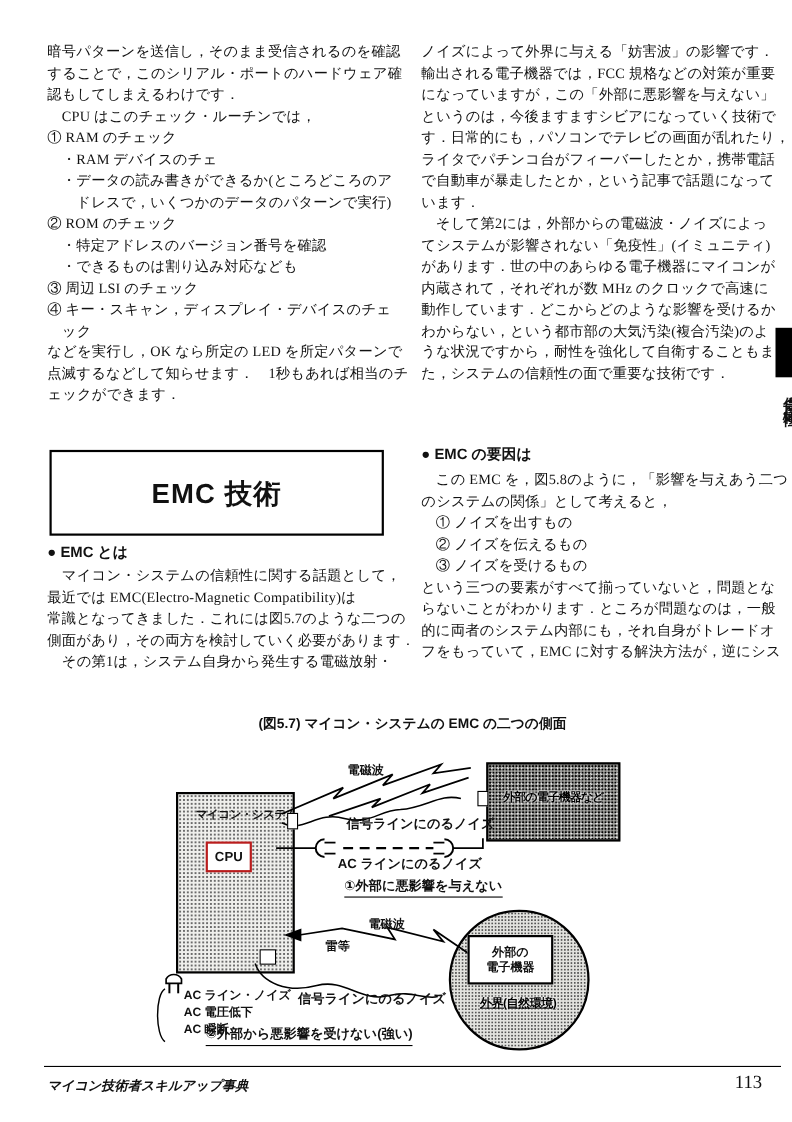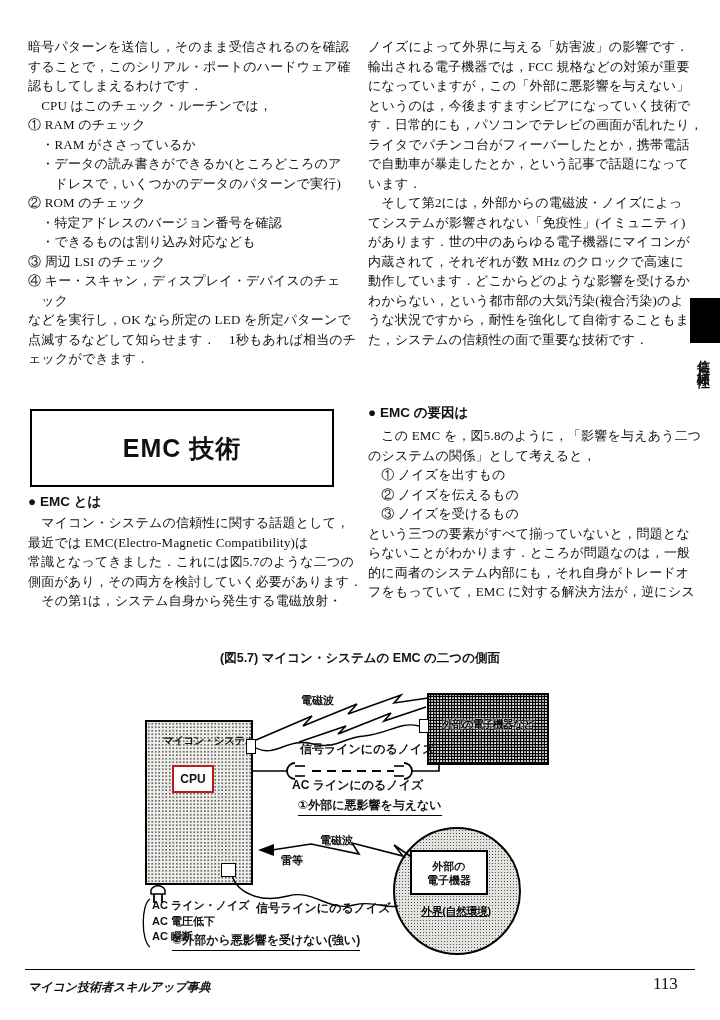--- a/index.html
+++ b/index.html
@@ -1,21 +1,21 @@
 <!DOCTYPE html>
 <html lang="ja"><head>
 <meta charset="utf-8">
 <style>
   html,body{margin:0;padding:0;background:#e8e8e4;}
   .page{
     position:relative;width:720px;height:1020px;background:#ffffff;
     font-family:"Liberation Serif","DejaVu Serif",serif;color:#111;
     overflow:hidden;margin:0 auto;
   }
-  .abs{position:absolute;}
+  .abs{position:absolute;margin-left:15px;}
   .tcol{width:336px;font-size:13px;line-height:19.5px;}
   .tline{white-space:pre;letter-spacing:0.2px;}
   .heading{font-family:"Liberation Sans","DejaVu Sans",sans-serif;font-weight:bold;font-size:13.5px;}
   .figlabel{font-family:"Liberation Sans","DejaVu Sans",sans-serif;font-weight:bold;color:#111;white-space:pre;}
   .underlined{border-bottom:1.6px solid #000;padding-bottom:1px;}
   .emc-box{
     border:2px solid #000;display:flex;align-items:center;justify-content:center;
     box-shadow:2px 0 0 0 #fff inset;
   }
   .emc-box-title{
@@ -59,21 +59,21 @@
 <body>
 
 <div class="page">
 
   <div class="abs tcol" style="left:28px;top:37px;">
       <div class="tline">暗号パターンを送信し，そのまま受信されるのを確認</div>
       <div class="tline">することで，このシリアル・ポートのハードウェア確</div>
       <div class="tline">認もしてしまえるわけです．</div>
       <div class="tline">　CPU はこのチェック・ルーチンでは，</div>
       <div class="tline">① RAM のチェック</div>
-      <div class="tline">　・RAM がささっているか</div>
+      <div class="tline">　・RAM デバイスのチェ</div>
       <div class="tline">　・データの読み書きができるか(ところどころのア</div>
       <div class="tline">　　ドレスで，いくつかのデータのパターンで実行)</div>
       <div class="tline">② ROM のチェック</div>
       <div class="tline">　・特定アドレスのバージョン番号を確認</div>
       <div class="tline">　・できるものは割り込み対応なども</div>
       <div class="tline">③ 周辺 LSI のチェック</div>
       <div class="tline">④ キー・スキャン，ディスプレイ・デバイスのチェ</div>
       <div class="tline">　ック</div>
       <div class="tline">などを実行し，OK なら所定の LED を所定パターンで</div>
       <div class="tline">点滅するなどして知らせます．　1秒もあれば相当のチ</div>

